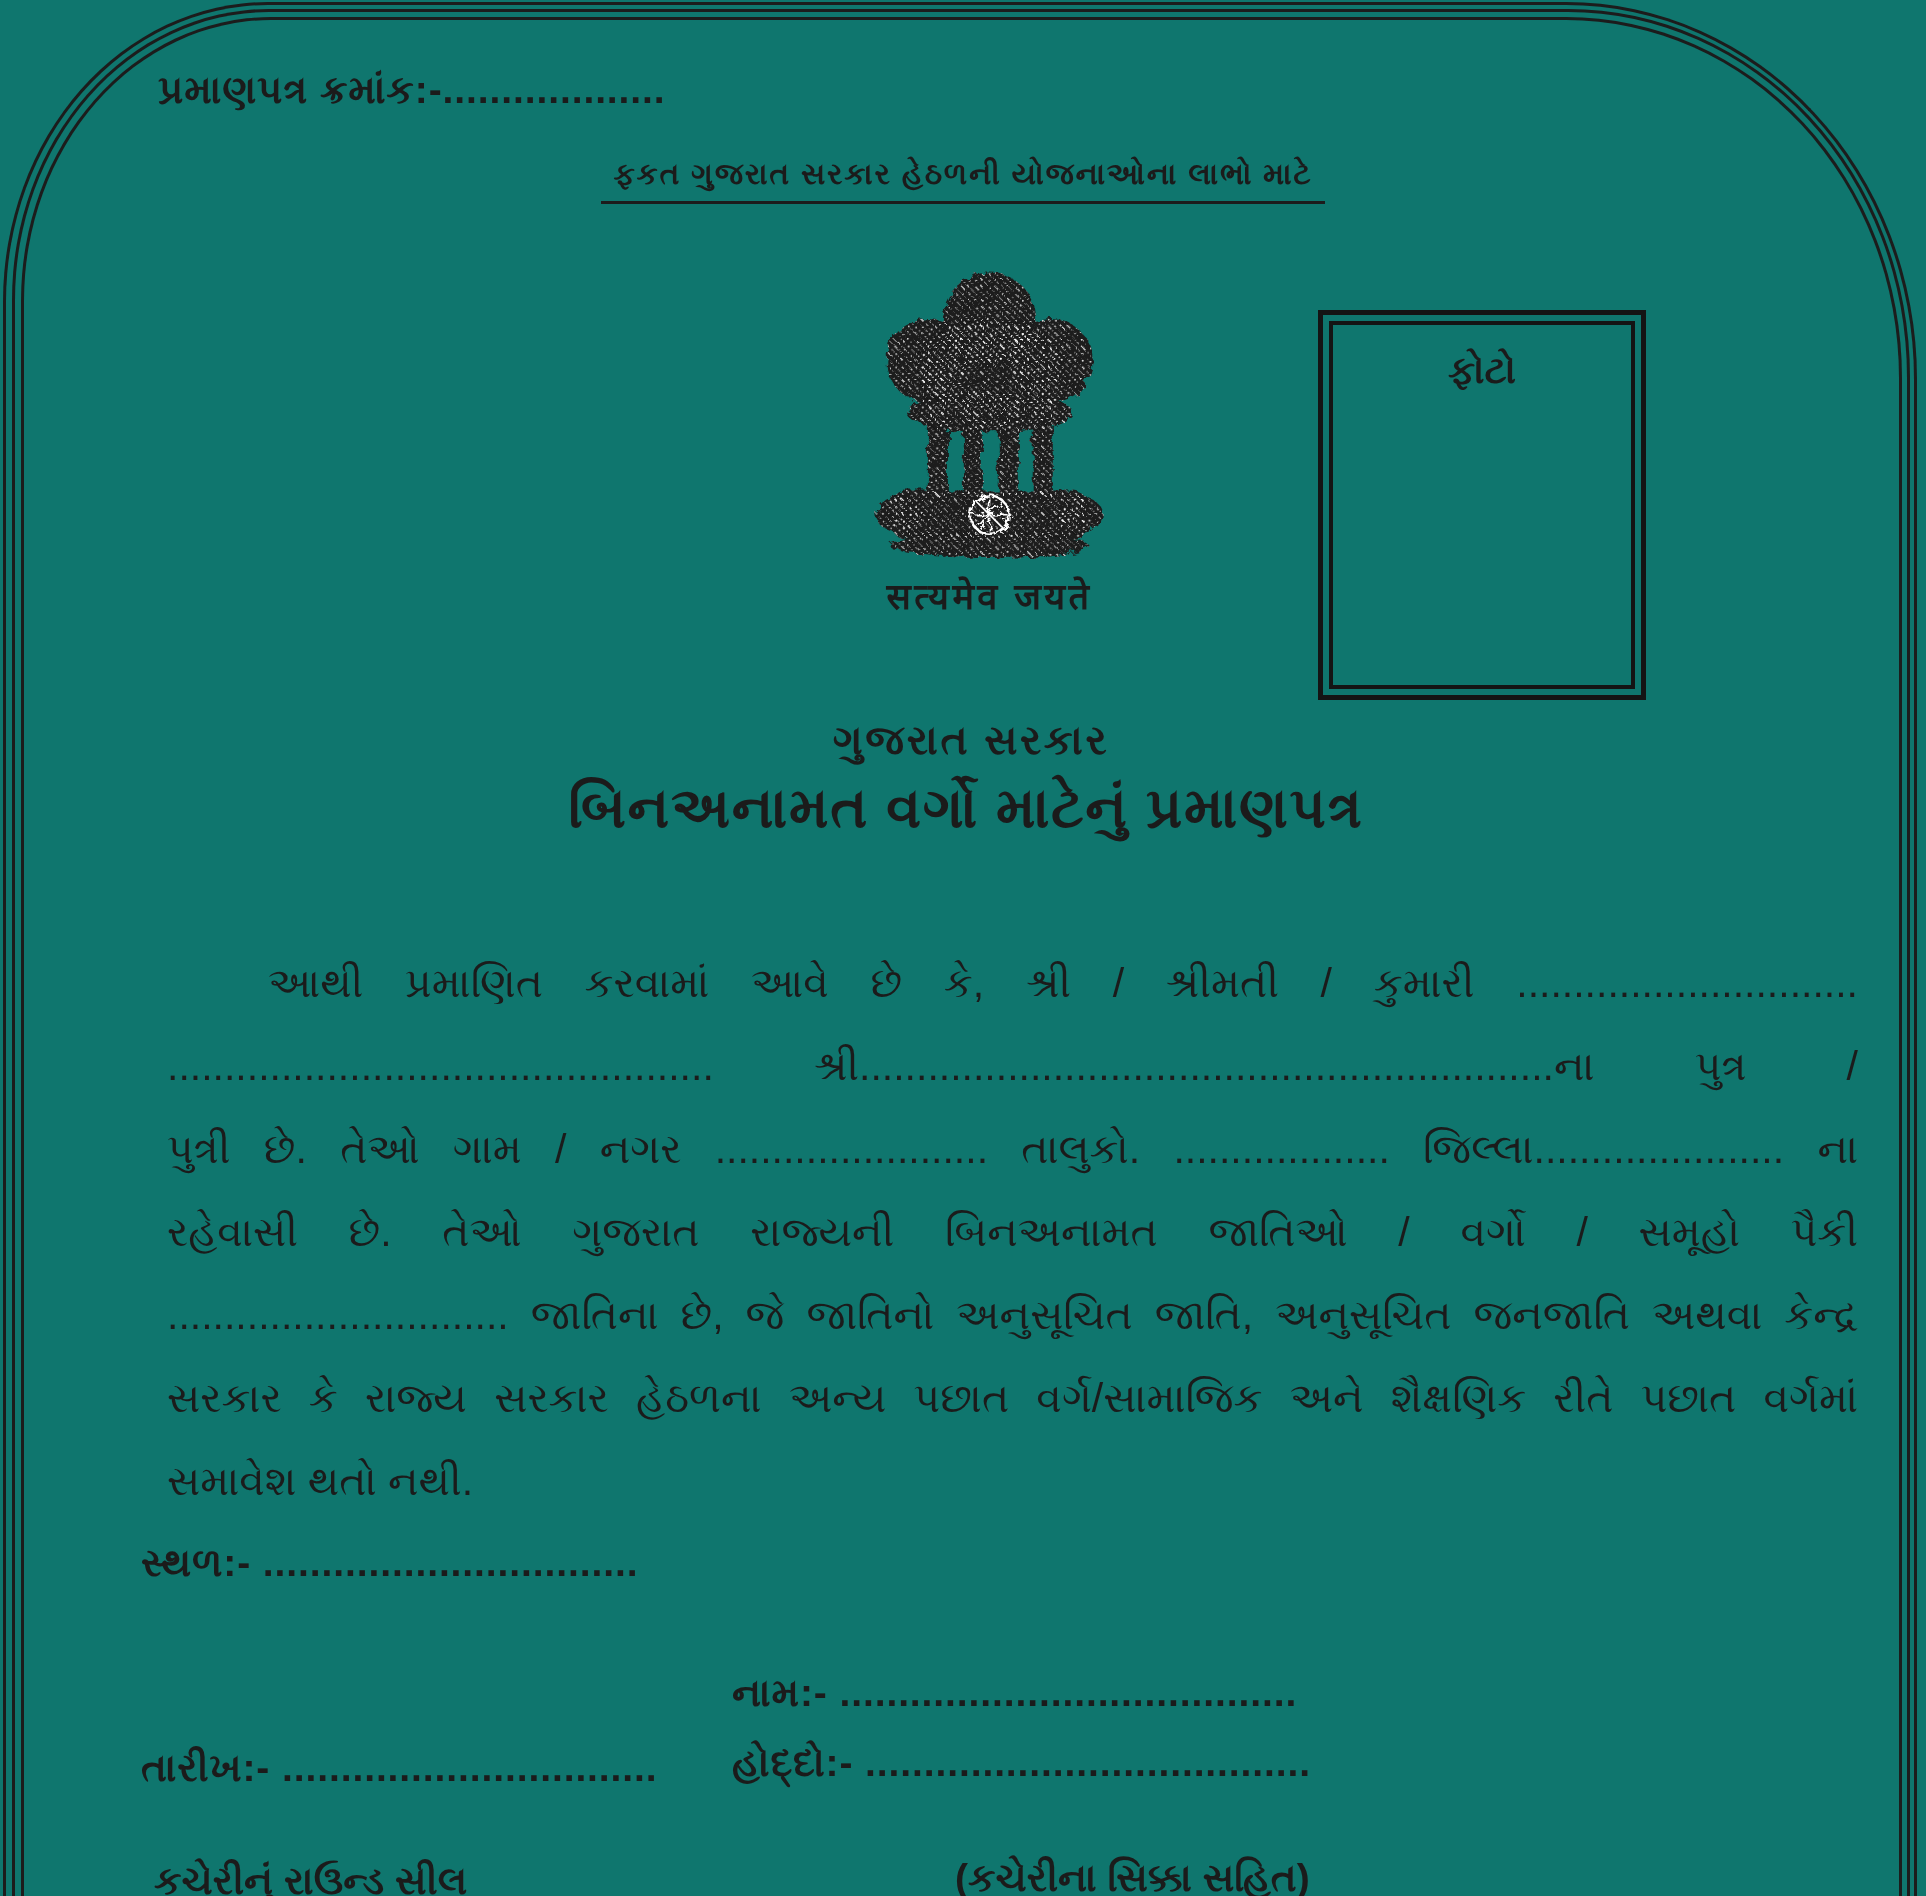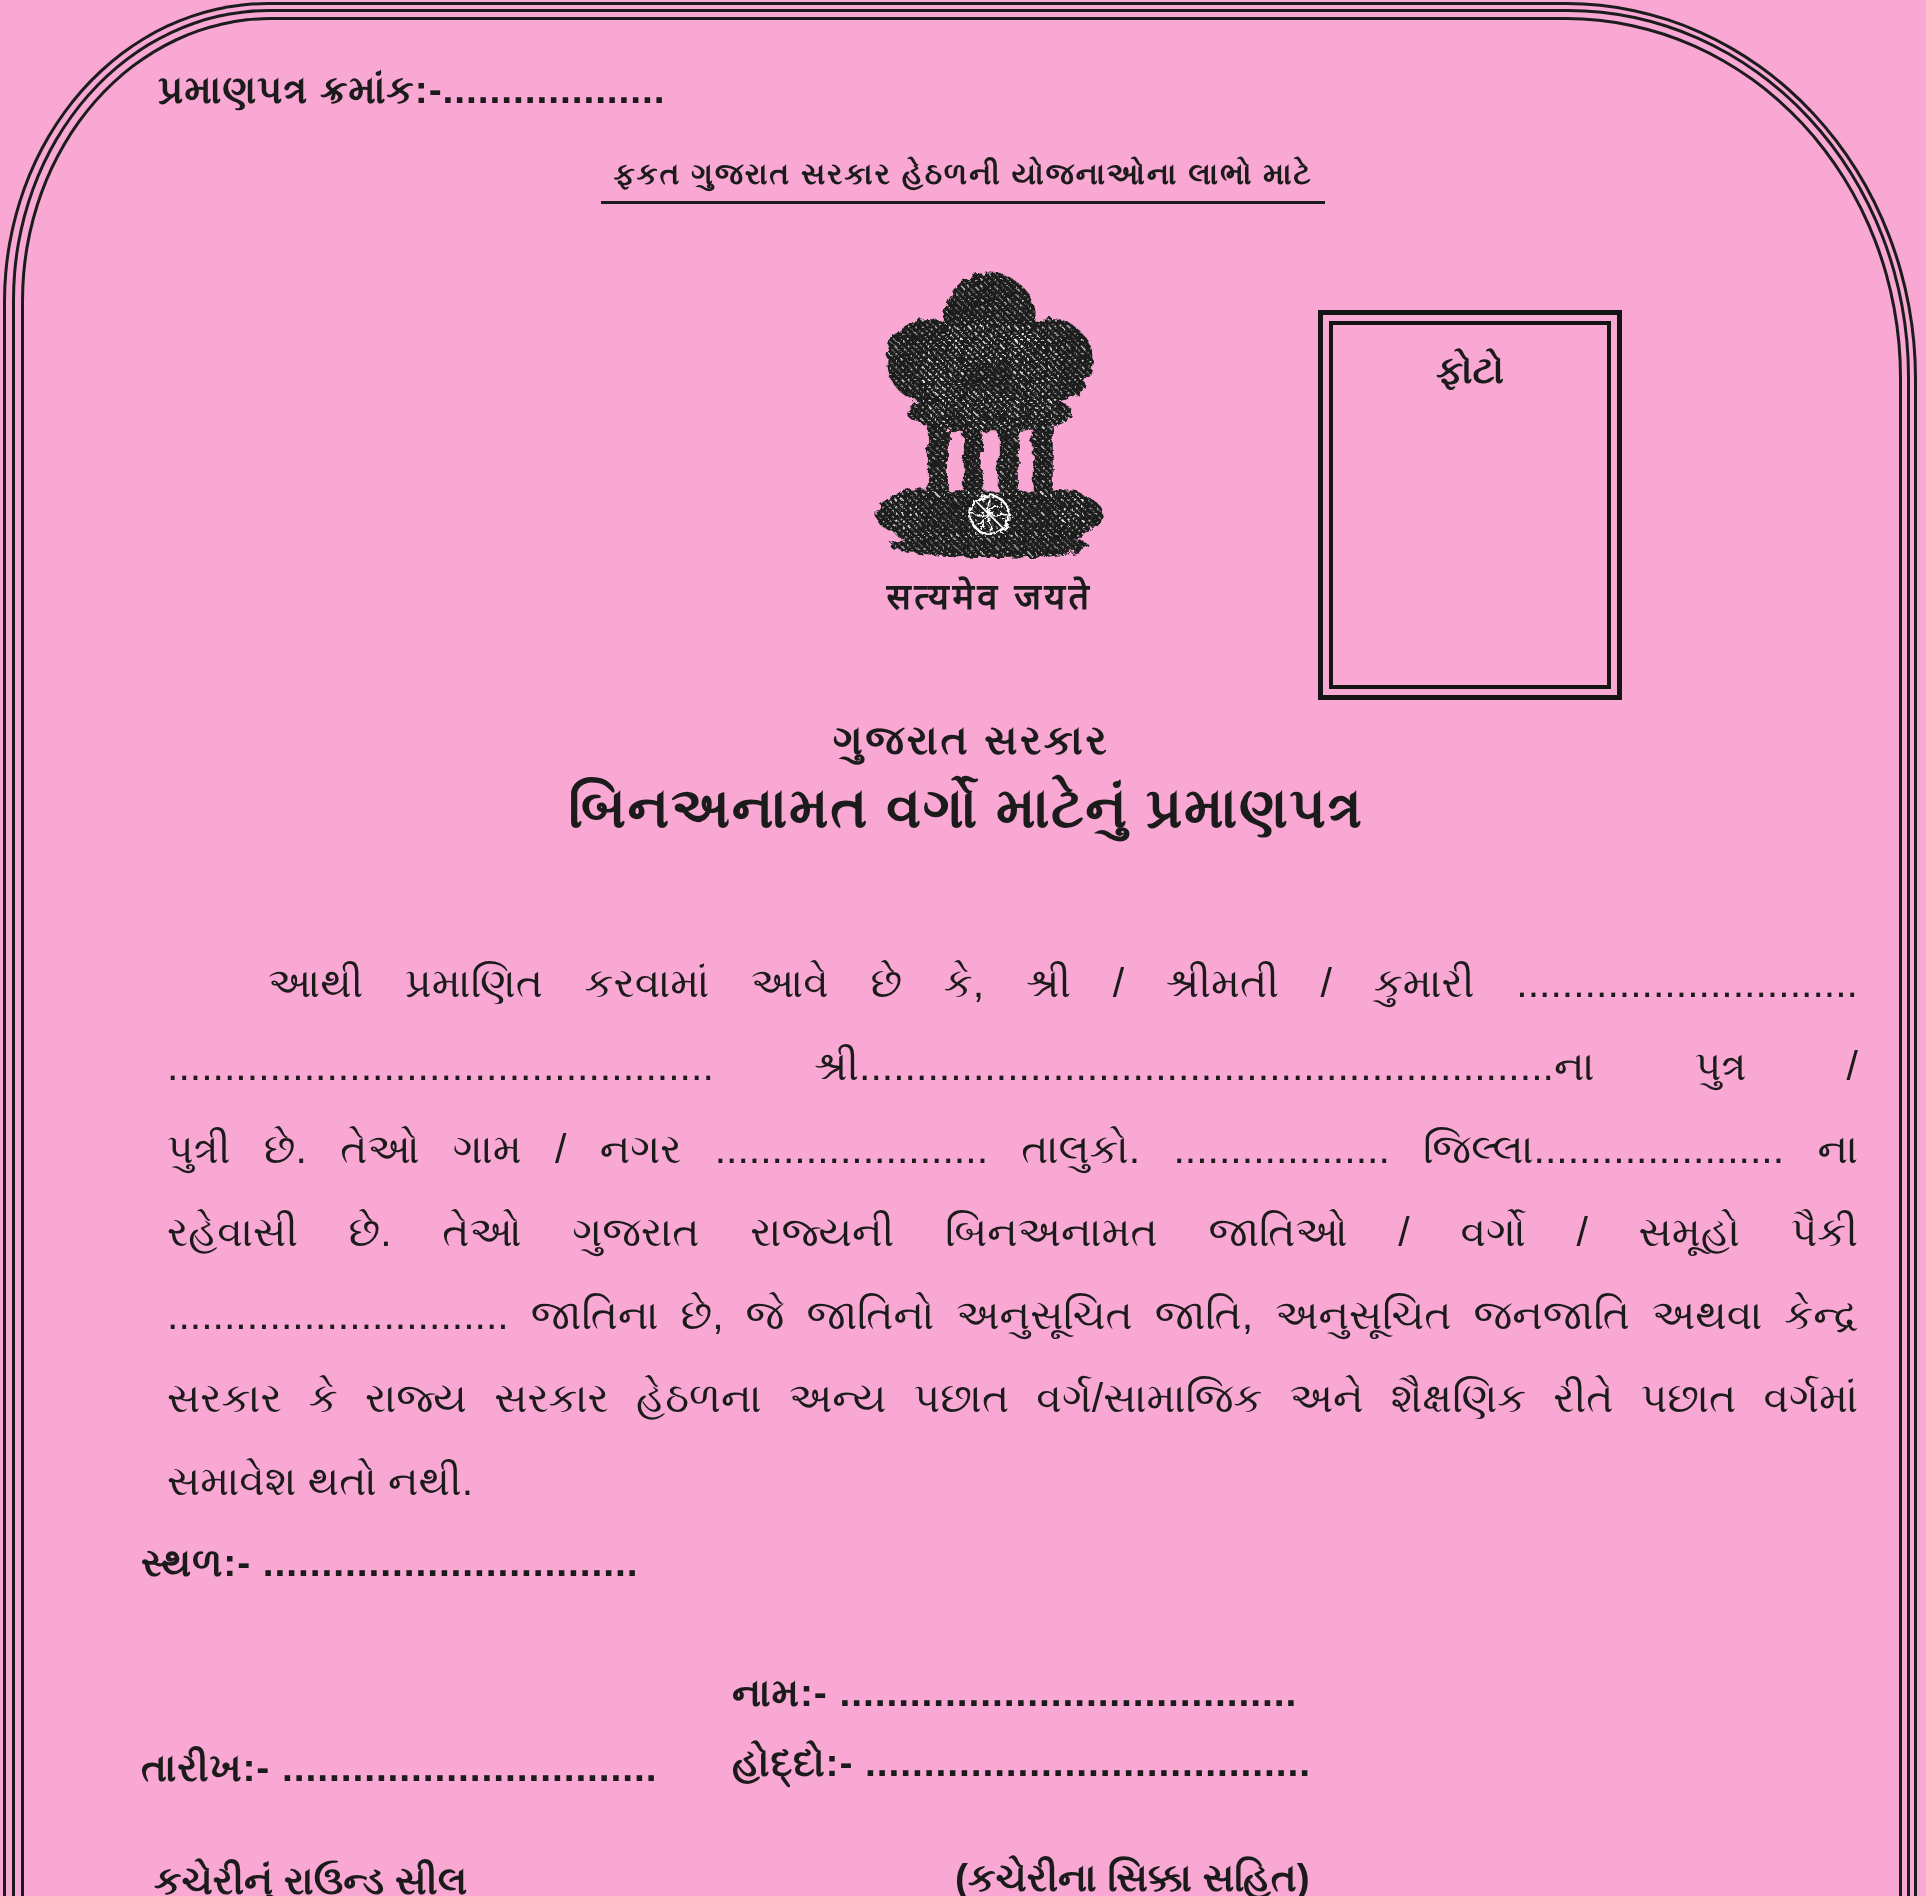--- a/index.html
+++ b/index.html
@@ -1,20 +1,20 @@
 <!DOCTYPE html>
 <html style="font-size:13.7px"><head>
 <meta charset="utf-8">
 <style>
   html,body{margin:0;padding:0;}
   .page{
     position:relative;
     width:1926px;
     height:1896px;
-    background:#f9a8d4;
+    background:#0f766e;
     overflow:hidden;
     font-family:"Liberation Sans","DejaVu Sans",sans-serif;
     color:#1b1b1b;
   }
   
   .frame{
     position:absolute;
     border:3.4px solid #1c1c1c;
     border-bottom:none;
     box-sizing:border-box;
@@ -43,21 +43,21 @@
   .emblem-wrap{
     left:848px;top:259px;width:283px;
     text-align:center;
   }
   .motto{
     margin-top:8.6px;
     font-size:36px;font-weight:700;letter-spacing:3.4px;
     white-space:nowrap;
   }
   .photo-box{
-    left:1318px;top:310px;width:304px;height:390px;
+    left:1318px;top:310px;width:328px;height:390px;
     border:5.1px solid #141414;
     box-sizing:border-box;
     padding:6px;
   }
   .photo-inner{
     width:100%;height:100%;
     border:4.3px solid #141414;
     box-sizing:border-box;
     text-align:center;
   }

